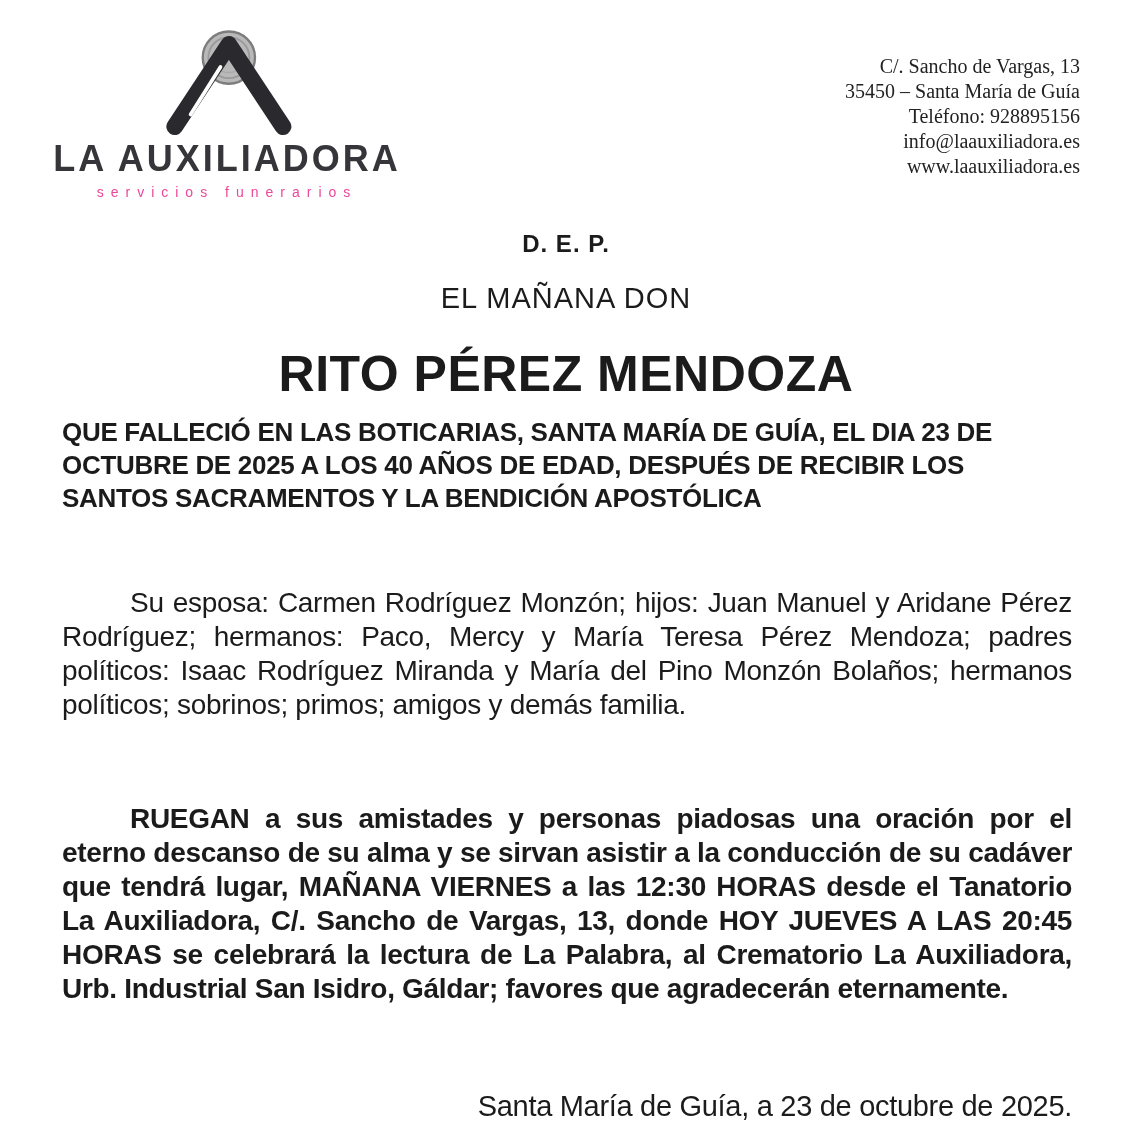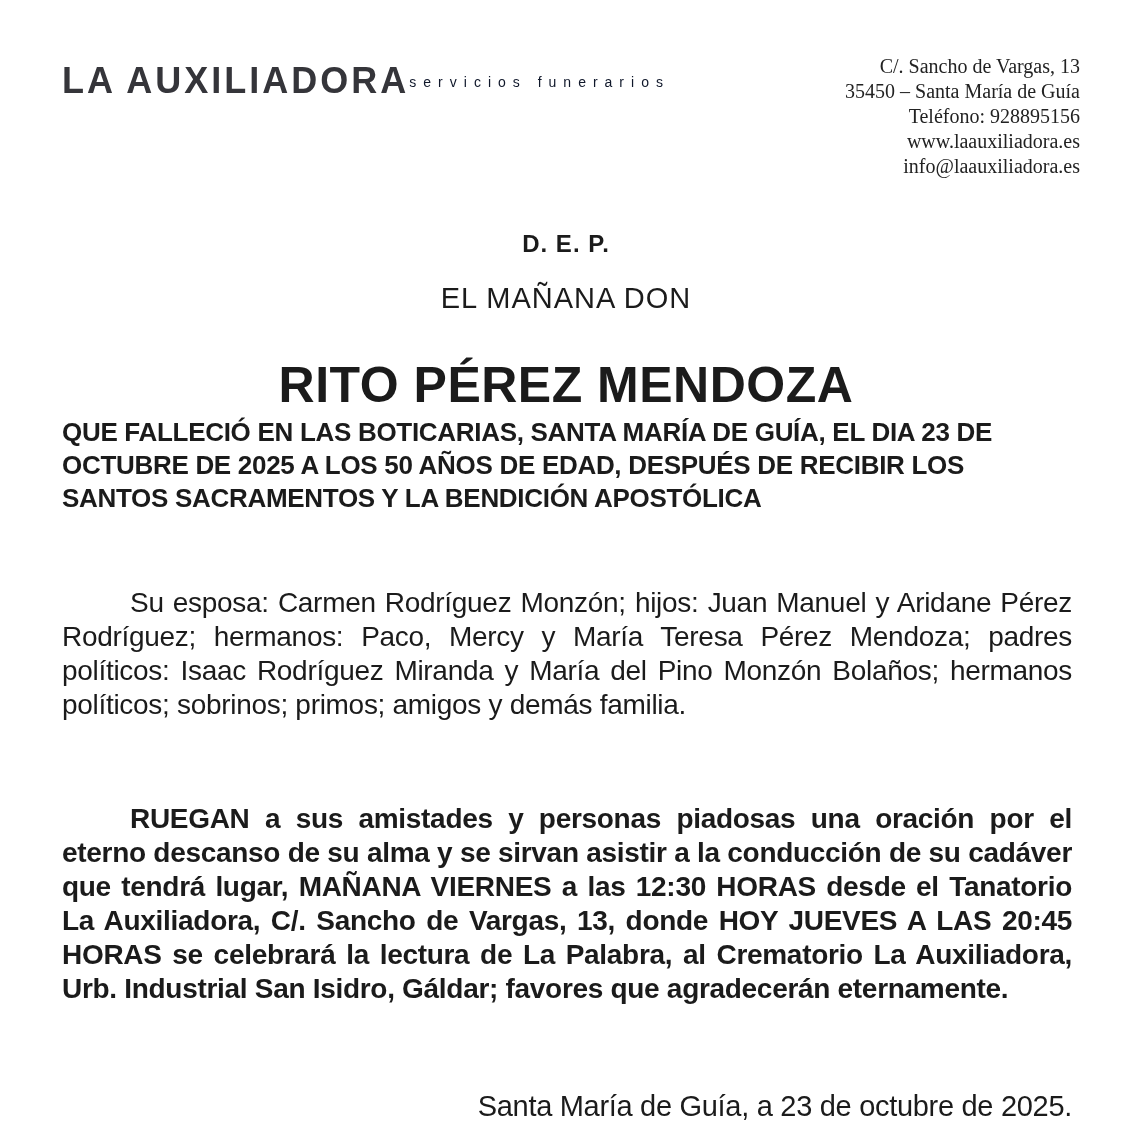--- a/index.html
+++ b/index.html
@@ -12,50 +12,50 @@
     font-family:"Liberation Sans", sans-serif;
     color:#1b1b1b;
     box-sizing:border-box;
   }
   
   .header{
     position:absolute;top:0;left:0;right:0;height:200px;
   }
   .logo-block{
     position:absolute;left:62px;top:24px;width:330px;
-    display:flex;align-items:center;
+    display:flex;flex-direction:column;align-items:center;
   }
   .logo-icon{width:132px;height:112px;display:block;}
   .logo-name{
     margin-top:2px;
     font-size:36px;font-weight:600;letter-spacing:3px;
     color:#35353a;white-space:nowrap;
   }
   .logo-tagline{
     margin-top:4px;
-    font-size:14px;letter-spacing:7px;color:#0f172a;white-space:nowrap;
+    font-size:14px;letter-spacing:7px;color:#ec4899;white-space:nowrap;
   }
   .contact-block{
     position:absolute;right:52px;top:54px;
     text-align:right;
     font-family:"Liberation Serif", serif;
     font-size:20px;line-height:25px;color:#222;
   }
   
   .dep{
     position:absolute;top:230px;left:0;right:0;
     text-align:center;font-size:24px;font-weight:bold;letter-spacing:1px;
   }
   .salutation{
     position:absolute;top:282px;left:0;right:0;
     text-align:center;font-size:29px;letter-spacing:1px;
   }
   .deceased-name{
     position:absolute;top:345px;left:0;right:0;
-    text-align:center;font-size:50px;font-weight:bold;letter-spacing:0.5px;margin-top:11px;
+    text-align:center;font-size:50px;font-weight:bold;letter-spacing:0.5px;
   }
   .death-notice{
     position:absolute;top:416px;left:62px;right:62px;
     text-align:left;font-size:26px;font-weight:bold;
     line-height:33px;letter-spacing:-0.3px;
   }
   
   .body-text{
     position:absolute;left:62px;right:60px;
     font-size:28px;line-height:34px;letter-spacing:-0.3px;
@@ -87,35 +87,35 @@
         <path d="M31 97 L63 46" fill="none" stroke="#ffffff" stroke-width="4" stroke-linecap="round"></path>
       </svg>
       <div class="logo-name">LA AUXILIADORA</div>
       <div class="logo-tagline">servicios funerarios</div>
     </div>
 
     <div class="contact-block">
       <div>C/. Sancho de Vargas, 13</div>
       <div>35450 – Santa María de Guía</div>
       <div>Teléfono: 928895156</div>
+      <div>info@laauxiliadora.es</div>
       <div>www.laauxiliadora.es</div>
-      <div>info@laauxiliadora.es</div>
     </div>
 
   </div>
 
   <div class="dep">D. E. P.</div>
 
   <div class="salutation">EL MAÑANA DON</div>
 
   <div class="deceased-name">RITO PÉREZ MENDOZA</div>
 
   <div class="death-notice">
     <div>QUE FALLECIÓ EN LAS BOTICARIAS, SANTA MARÍA DE GUÍA, EL DIA 23 DE</div>
-    <div>OCTUBRE DE 2025 A LOS 50 AÑOS DE EDAD, DESPUÉS DE RECIBIR LOS</div>
+    <div>OCTUBRE DE 2025 A LOS 40 AÑOS DE EDAD, DESPUÉS DE RECIBIR LOS</div>
     <div>SANTOS SACRAMENTOS Y LA BENDICIÓN APOSTÓLICA</div>
   </div>
 
   <div class="body-text para-family">Su esposa: Carmen Rodríguez Monzón; hijos: Juan Manuel y Aridane Pérez Rodríguez; hermanos: Paco, Mercy y María Teresa Pérez Mendoza; padres políticos: Isaac Rodríguez Miranda y María del Pino Monzón Bolaños; hermanos políticos; sobrinos; primos; amigos y demás familia.</div>
 
   <div class="body-text para-request">RUEGAN a sus amistades y personas piadosas una oración por el eterno descanso de su alma y se sirvan asistir a la conducción de su cadáver que tendrá lugar, MAÑANA VIERNES a las 12:30 HORAS desde el Tanatorio La Auxiliadora, C/. Sancho de Vargas, 13, donde HOY JUEVES A LAS 20:45 HORAS se celebrará la lectura de La Palabra, al Crematorio La Auxiliadora, Urb. Industrial San Isidro, Gáldar; favores que agradecerán eternamente.</div>
 
   <div class="date-line">Santa María de Guía, a 23 de octubre de 2025.</div>
 
 </div>

